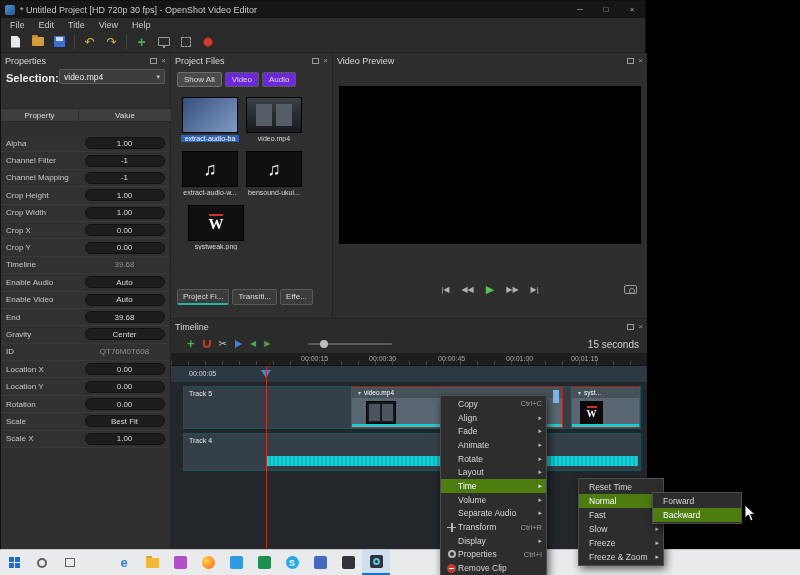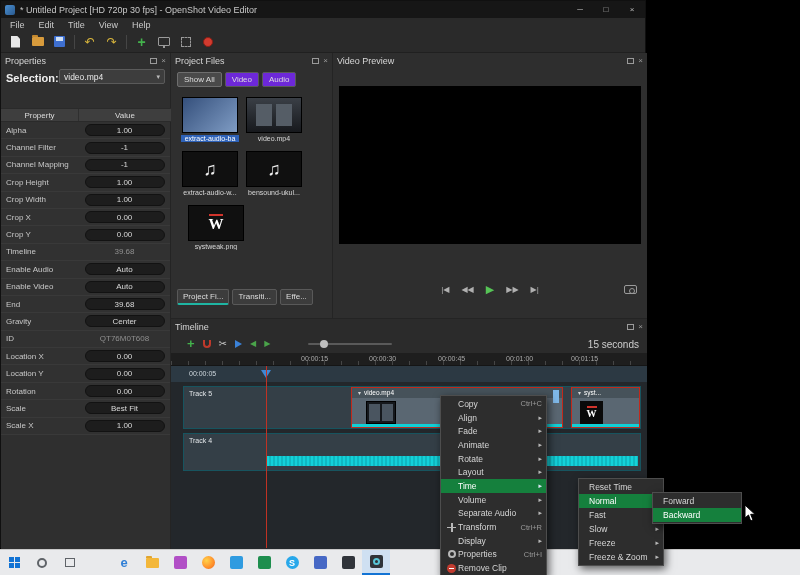--- a/index.html
+++ b/index.html
@@ -38,21 +38,21 @@
   
   .props { position: absolute; left: 0; top: 52px; width: 170px; height: 496px; background: #2f2f2f; border-right: 1px solid #242424; }
   .sel-label { position: absolute; left: 5px; top: 19px; font-weight: bold; font-size: 11px; color: #f0f0f0; }
   .sel-box { position: absolute; left: 58px; top: 16px; width: 106px; height: 15px; background: #3d3d3d; border: 1px solid #5a5a5a; color: #e8e8e8; font-size: 8.5px; display: flex; align-items: center; padding: 0 4px; border-radius: 2px; }
   .sel-box .chev { margin-left: auto; font-size: 7px; color: #bbb; }
   .filter-input { position: absolute; top: 37px; left: 5px; width: 159px; height: 14px; background: #262626; border: 1px solid #4e4e4e; color: #bbb; font-size: 8.5px; padding: 0 4px; border-radius: 2px; font-family: inherit; }
   .filter-input::placeholder { color: #8a8a8a; }
   .phead { position: absolute; top: 55px; left: 0; width: 170px; height: 14px; display: flex; background: #3e3e3e; border-top: 1px solid #2a2a2a; border-bottom: 1px solid #2a2a2a; font-size: 8px; color: #dcdcdc; }
   .phead .c1 { width: 78px; display: flex; align-items: center; justify-content: center; border-right: 1px solid #2f2f2f; }
   .phead .c2 { flex: 1; display: flex; align-items: center; justify-content: center; }
-  .prows { position: absolute; top: 69px; left: 0; right: 0; }
+  .prows { position: absolute; top: 82px; left: 0; right: 0; }
   .prow { height: 17.4px; display: flex; align-items: center; background: #313131; border-bottom: 1px solid #393939; }
   .pname { width: 78px; padding-left: 5px; font-size: 8px; color: #c8c8c8; white-space: nowrap; overflow: hidden; }
   .pvalc { flex: 1; display: flex; justify-content: center; }
   .pill { width: 80px; height: 12px; border-radius: 6px; background: #1d1d1d; border: 1px solid #121212; color: #d9d9d9; font-size: 8px; display: flex; align-items: center; justify-content: center; }
   .pill.plain { background: transparent; border-color: transparent; color: #8f8f8f; }
 
   
   .files { position: absolute; left: 170px; top: 52px; width: 162px; height: 266px; background: #2f2f2f; border-right: 1px solid #242424; border-bottom: 1px solid #242424; }
   .fbtns { position: absolute; top: 19px; left: 6px; display: flex; gap: 3px; }
   .fbtn { padding: 2px 6px; font-size: 8px; background: #6d28d9; border: 1px solid #595959; color: #ddd; border-radius: 2px; }
@@ -123,21 +123,21 @@
   .ctx  { left: 440px; top: 395px; width: 107px; z-index: 40; }
   .sub1 { left: 578px; top: 478px; width: 86px; z-index: 50; }
   .sub2 { left: 652px; top: 492px; width: 90px; z-index: 60; }
   .mi { height: 13.7px; display: flex; align-items: center; font-size: 8.5px; color: #d6d6d6; padding: 0 4px; }
   .sub1 .mi, .sub2 .mi { height: 14px; }
   .mi .ic { width: 13px; flex: none; display: flex; align-items: center; justify-content: center; }
   .sub1 .mi .ic, .sub2 .mi .ic { width: 6px; }
   .mi .lbl { flex: 1; white-space: nowrap; }
   .mi .sc { color: #9a9a9a; font-size: 7.5px; margin-left: 4px; }
   .mi .arr { color: #b8b8b8; font-size: 7px; margin-left: 4px; }
-  .mi.hl { background: #15803d; color: #fff; }
+  .mi.hl { background: #4d7c0f; color: #fff; }
   .mi.hl .sc, .mi.hl .arr { color: #dbe6f5; }
   .ic-move { position: relative; width: 9px; height: 9px; }
   .ic-move::before { content:""; position: absolute; left: 0; top: 4px; width: 9px; height: 1.5px; background: #b8b8b8; }
   .ic-move::after { content:""; position: absolute; left: 4px; top: 0; width: 1.5px; height: 9px; background: #b8b8b8; }
   .ic-ring { width: 8px; height: 8px; border: 2px solid #b8b8b8; border-radius: 50%; }
   .ic-remove { width: 9px; height: 9px; border-radius: 50%; background: #c23b2f; position: relative; }
   .ic-remove::after { content:""; position: absolute; left: 2px; top: 4px; width: 5px; height: 1.5px; background: #fff; }
 
   
   .taskbar { position: absolute; left: 0; top: 549px; width: 800px; height: 26px; background: #e9eaec; border-top: 1px solid #c8c8c8; z-index: 20; display: flex; align-items: stretch; }

